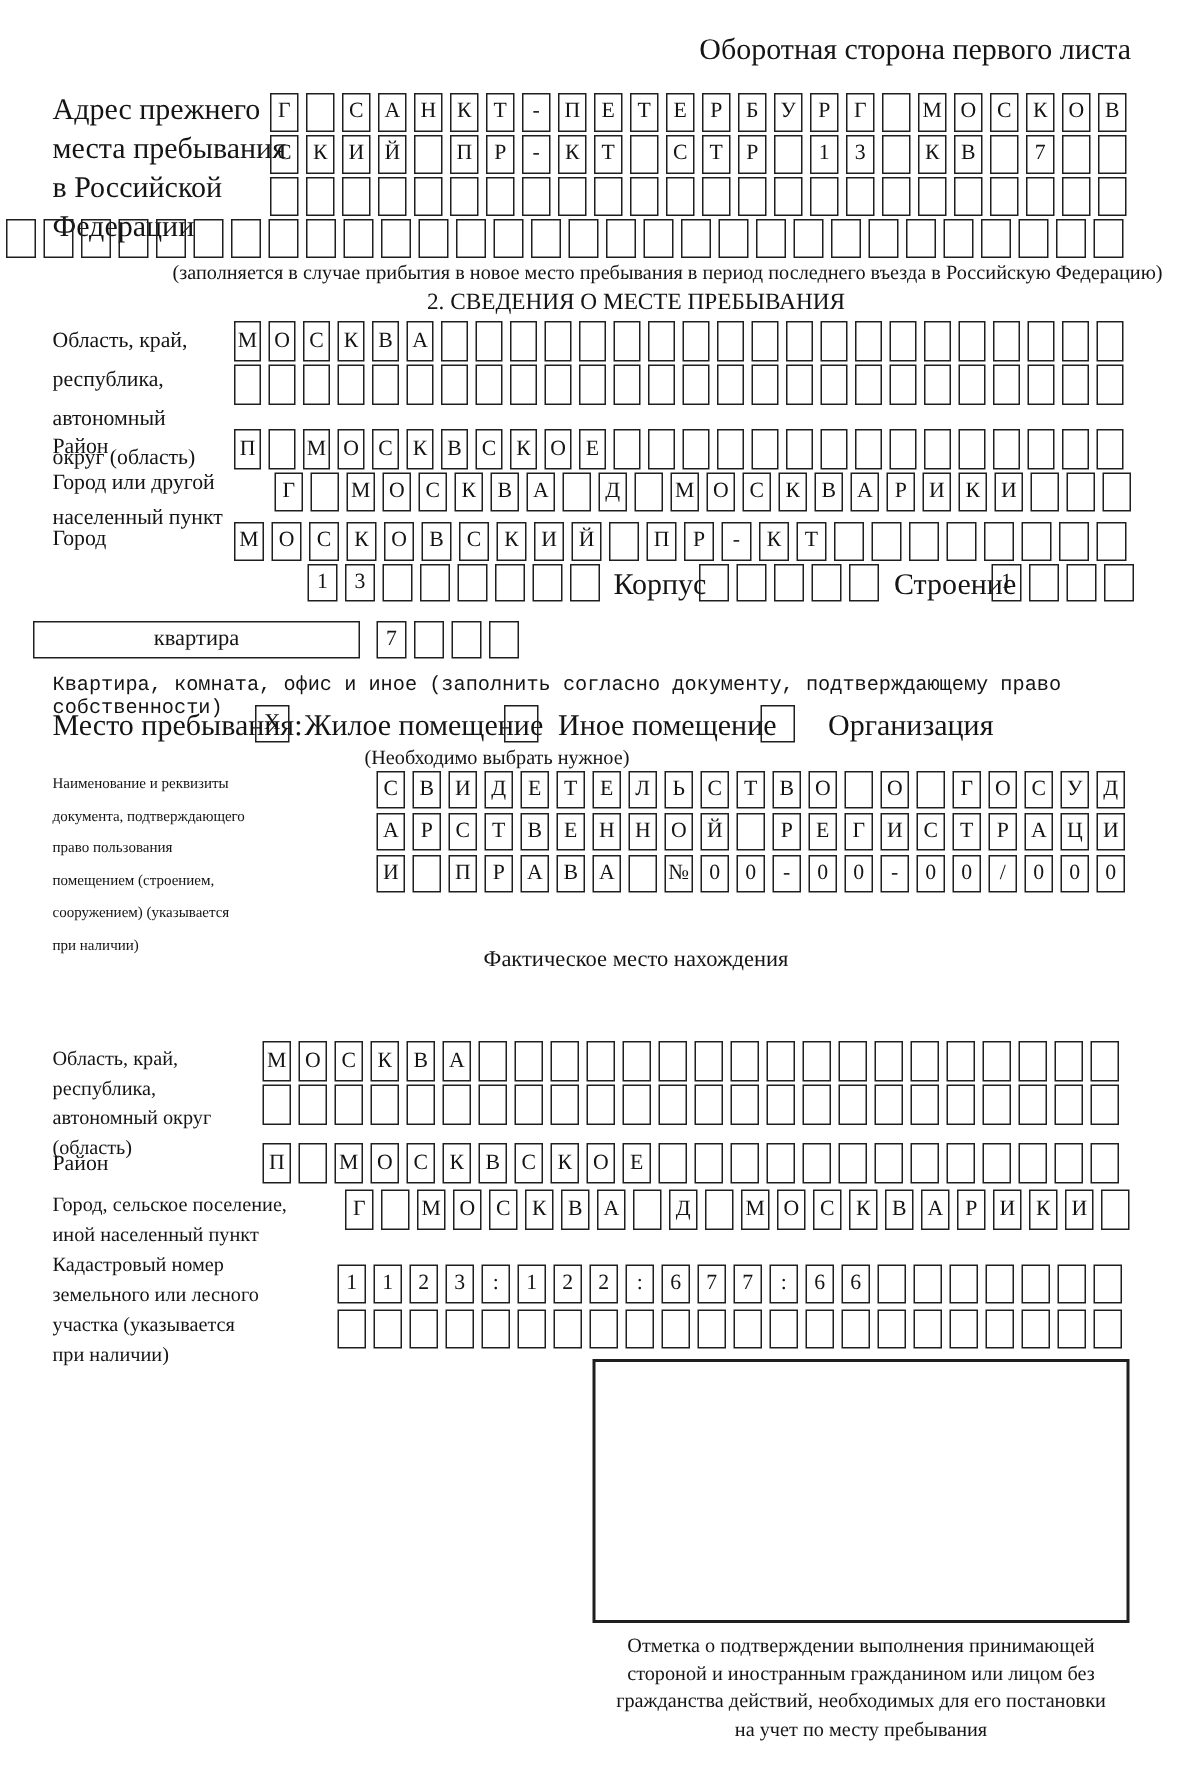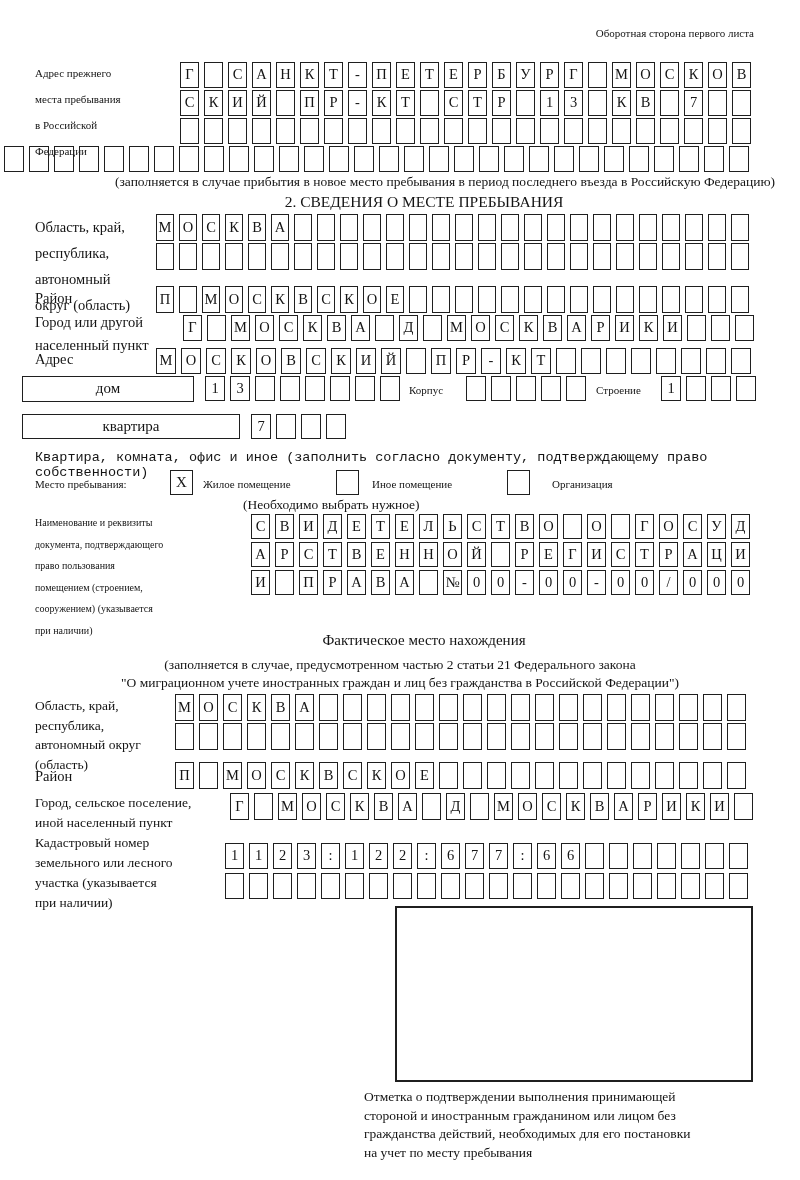--- a/index.html
+++ b/index.html
@@ -36,21 +36,21 @@
     font-size:15px;
   }
   .checkbox{
     position:absolute;box-sizing:border-box;
     width:23px;height:25px;
     border:1.7px solid #1f1f1f;
     text-align:center;line-height:22px;
     font-size:15px;
   }
   .small{font-size:13.5px;}
-  .label15{font-size:11px;line-height:26px;}
+  .label15{font-size:20px;line-height:26px;}
   .stampbox{
     position:absolute;box-sizing:border-box;
     border:2px solid #1f1f1f;
     background:#ffffff;
   }
 </style>
 </head>
 <body>
 
 <div class="page">
@@ -288,21 +288,21 @@
       <span class="cell">А</span>
       <span class="cell">Р</span>
       <span class="cell">И</span>
       <span class="cell">К</span>
       <span class="cell">И</span>
       <span class="cell"></span>
       <span class="cell"></span>
       <span class="cell"></span>
     </div>
 
-  <div class="abs" style="left:35px; top:351px;">Адрес</div>
+  <div class="abs" style="left:35px; top:351px;">Город</div>
   <div class="cellrow" style="left:156px; top:348px; --cw:20px; --gap:5px; --ch:26px;">
       <span class="cell">М</span>
       <span class="cell">О</span>
       <span class="cell">С</span>
       <span class="cell">К</span>
       <span class="cell">О</span>
       <span class="cell">В</span>
       <span class="cell">С</span>
       <span class="cell">К</span>
       <span class="cell">И</span>
@@ -317,21 +317,20 @@
       <span class="cell"></span>
       <span class="cell"></span>
       <span class="cell"></span>
       <span class="cell"></span>
       <span class="cell"></span>
       <span class="cell"></span>
       <span class="cell"></span>
     </div>
 
   <div class="abs" style="left:0; top:376px; width:800px; height:26px;">
-    <div class="bigbox" style="left:22px; top:0; width:172px; height:26px; line-height:23px;">дом</div>
     <div class="cellrow" style="left:205px; top:0; --cw:20px; --gap:5px; --ch:25px;">
         <span class="cell">1</span>
         <span class="cell">3</span>
         <span class="cell"></span>
         <span class="cell"></span>
         <span class="cell"></span>
         <span class="cell"></span>
         <span class="cell"></span>
         <span class="cell"></span>
       </div>
@@ -444,22 +443,20 @@
       <span class="cell">-</span>
       <span class="cell">0</span>
       <span class="cell">0</span>
       <span class="cell">/</span>
       <span class="cell">0</span>
       <span class="cell">0</span>
       <span class="cell">0</span>
     </div>
 
   <div class="abs center bold" style="top:632px; font-size:15px;">Фактическое место нахождения</div>
-  <div class="abs center small lines" style="top:656px; line-height:17.5px;">(заполняется в случае, предусмотренном частью 2 статьи 21 Федерального закона
-"О миграционном учете иностранных граждан и лиц без гражданства в Российской Федерации")</div>
 
   <div class="abs lines small" style="left:35px; top:696px; line-height:19.5px;">Область, край,
 республика,
 автономный округ
 (область)</div>
   <div class="cellrow" style="left:175px; top:694px; --cw:19px; --gap:5px; --ch:27px;">
       <span class="cell">М</span>
       <span class="cell">О</span>
       <span class="cell">С</span>
       <span class="cell">К</span>
@@ -613,18 +610,18 @@
       <span class="cell"></span>
       <span class="cell"></span>
       <span class="cell"></span>
       <span class="cell"></span>
       <span class="cell"></span>
       <span class="cell"></span>
       <span class="cell"></span>
     </div>
 
   <div class="stampbox" style="left:395px; top:906px; width:358px; height:176px;"></div>
-  <div class="abs small lines" style="left:364px; top:1088px; width:420px; line-height:18.5px;">Отметка о подтверждении выполнения принимающей
+  <div class="abs small lines" style="left:364px; top:1088px; width:420px; text-align:center; line-height:18.5px;">Отметка о подтверждении выполнения принимающей
 стороной и иностранным гражданином или лицом без
 гражданства действий, необходимых для его постановки
 на учет по месту пребывания</div>
 
 </div>
 
 </body></html>

